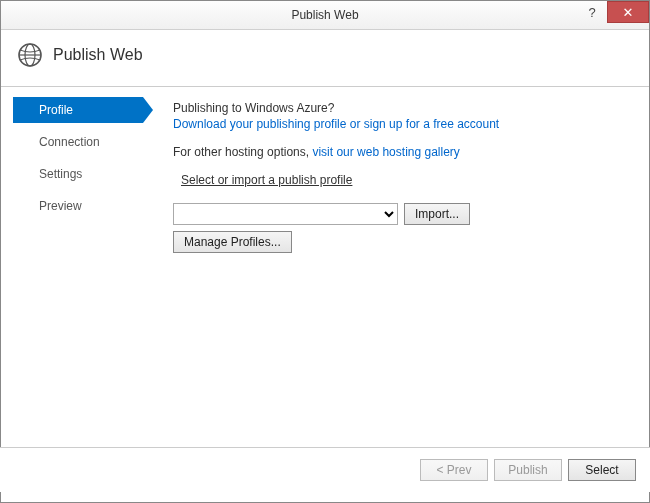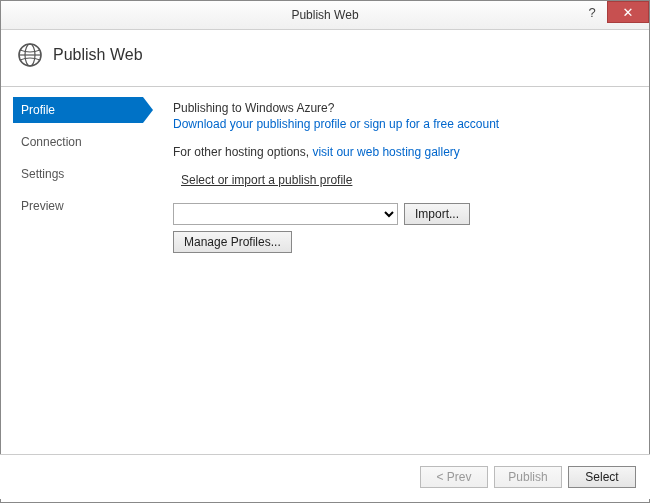--- a/index.html
+++ b/index.html
@@ -66,21 +66,21 @@
     }
     .main {
       display: flex;
       height: 370px;
     }
     .sidebar {
       width: 130px;
       padding: 10px 0 0 12px;
     }
     .nav-item {
-      padding: 6px 8px;
+      padding: 6px 26px;
       margin-bottom: 6px;
       color: #555;
       cursor: pointer;
       position: relative;
       font-size: 12px;
     }
     .nav-item.active {
       background: #0072c6;
       color: #fff;
     }
@@ -126,21 +126,21 @@
       padding: 0 10px;
       border: 1px solid #888;
       background: linear-gradient(#f5f5f5, #e5e5e5);
       color: #222;
       font-family: inherit;
       font-size: 12px;
       cursor: pointer;
     }
     .footer {
       position: absolute;
-      bottom: 4px;
+      bottom: 11px;
       left: 0;
       right: 0;
       height: 44px;
       border-top: 1px solid #ccc;
       display: flex;
       justify-content: flex-end;
       align-items: center;
       padding-right: 14px;
       gap: 6px;
       background: #fff;

